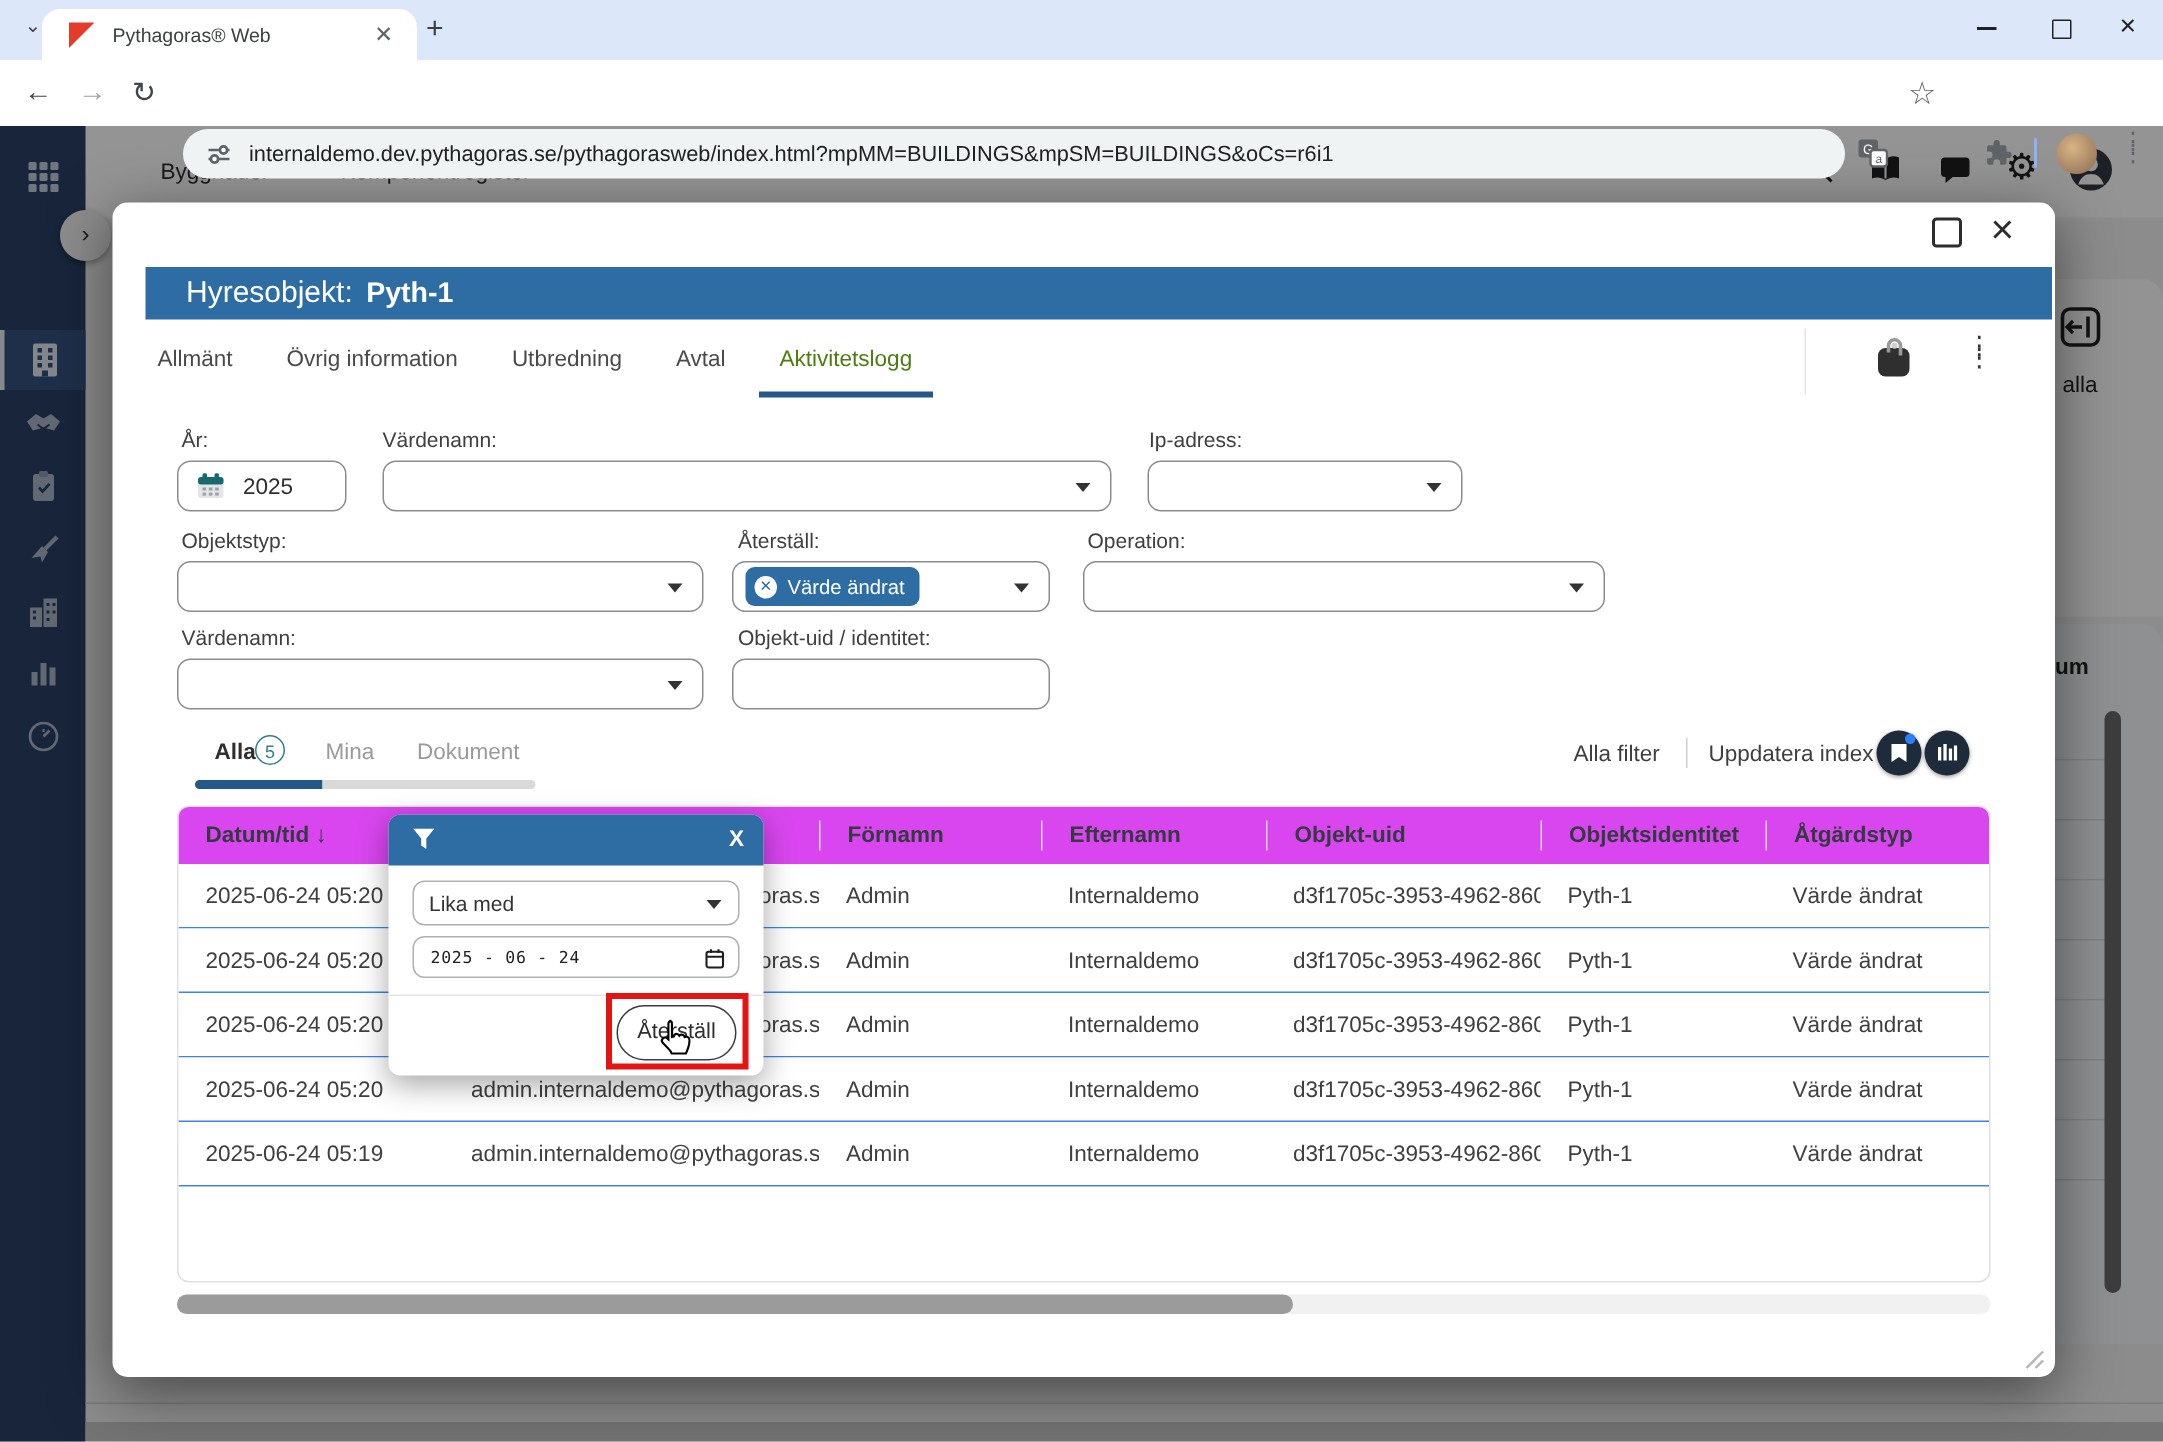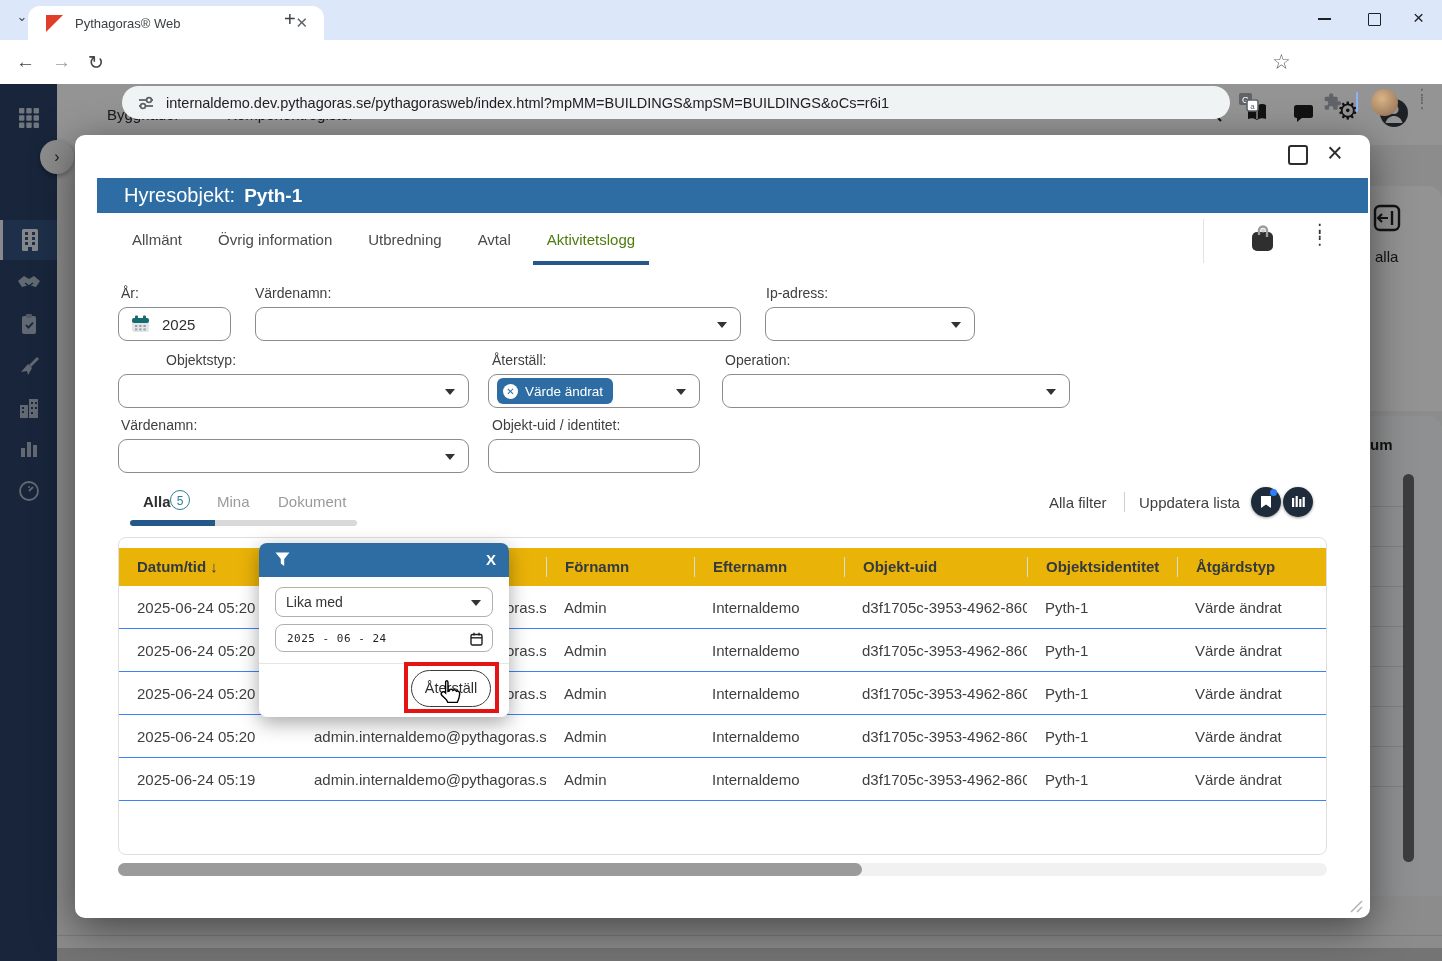--- a/index.html
+++ b/index.html
@@ -1,20 +1,20 @@
 <!DOCTYPE html>
 <html><head>
 <meta charset="utf-8">
 <style>
   html,body{margin:0;padding:0;width:1442px;height:961px;overflow:hidden;
     font-family:"Liberation Sans","DejaVu Sans",sans-serif;background:#fff;}
   .abs{position:absolute;}
   
   .tabstrip{position:absolute;left:0;top:0;width:1442px;height:40px;background:#dce7f9;z-index:40;}
-  .tab{position:absolute;left:28px;top:6px;width:296px;height:34px;background:#fff;border-radius:12px 12px 0 0;display:flex;align-items:center;padding:0 10px;box-sizing:border-box;}
+  .tab{position:absolute;left:28px;top:6px;width:250px;height:34px;background:#fff;border-radius:12px 12px 0 0;display:flex;align-items:center;padding:0 10px;box-sizing:border-box;}
   .fav-tri{width:0;height:0;border-top:17px solid #e23c2a;border-right:17px solid transparent;margin-left:8px;}
   .tab-title{margin-left:12px;font-size:13px;color:#3c4043;flex:1;white-space:nowrap;overflow:hidden;}
   .tab-close{font-size:15px;color:#5f6368;padding:0 6px;cursor:default;}
   .chev-dn{position:absolute;left:10px;top:9px;width:24px;height:22px;color:#444;font-size:13px;text-align:center;}
   .newtab{position:absolute;left:284px;top:8px;font-size:20px;color:#3c4043;}
   .winbtn{position:absolute;top:11px;color:#202124;}
   .toolbar{position:absolute;left:0;top:40px;width:1442px;height:44px;background:#fff;z-index:40;}
   .navic{position:absolute;top:11px;font-size:19px;color:#414549;}
   .omnibox{position:absolute;left:122px;top:46px;width:1108px;height:33px;background:#f0f3f4;border-radius:17px;display:flex;align-items:center;}
   .url{font-size:14.5px;color:#202124;margin-left:10px;white-space:nowrap;overflow:hidden;}
@@ -37,40 +37,40 @@
   .botline{position:absolute;left:57px;background:#d4d4d4;height:1px;width:1385px;}
   .botstrip{position:absolute;left:57px;top:864px;width:1385px;height:13px;background:#c9c9c9;}
   .dim{position:absolute;left:0;top:84px;width:1442px;height:877px;background:rgba(0,0,0,.42);z-index:4;}
   
   .modal{position:absolute;left:75px;top:135px;width:1295px;height:783px;background:#fff;border-radius:10px;box-shadow:0 10px 40px rgba(0,0,0,.5);z-index:10;}
   .m-max{position:absolute;left:1213px;top:10px;width:16px;height:16px;border:2px solid #2d2d2d;border-radius:3px;}
   .m-close{position:absolute;left:1252px;top:4px;font-size:27px;font-weight:300;color:#2d2d2d;line-height:28px;}
   .m-blue{position:absolute;left:22px;top:43px;right:2px;height:35px;background:#2d6da3;display:flex;align-items:center;}
   .m-blue .lbl{color:#fff;font-size:20px;margin-left:27px;}
   .m-blue .name{color:#fff;font-size:19px;font-weight:bold;margin-left:9px;}
-  .mtabs{position:absolute;left:39px;top:78px;height:52px;display:flex;text-align:right;}
+  .mtabs{position:absolute;left:12px;top:78px;height:52px;display:flex;text-align:right;}
   .mtab{position:relative;padding:0 18px;display:flex;align-items:center;font-size:15px;color:#4a4a4a;}
   .mtab.active{color:#4d7c0f;}
   .mtab.active::after{content:"";position:absolute;left:4px;right:4px;bottom:0;height:4px;background:#24578a;}
   .vdiv{position:absolute;left:1128px;top:84px;width:1px;height:44px;background:#e3e3e3;}
   .flabel{position:absolute;font-size:14px;color:#3f3f3f;}
   .ffield{position:absolute;height:34px;border:1px solid #8c8c8c;border-radius:9px;background:#fff;box-sizing:border-box;display:flex;align-items:center;}
   .caret{width:0;height:0;border-left:5px solid transparent;border-right:5px solid transparent;border-top:6px solid #333;position:absolute;right:13px;top:14px;}
   .chip{display:flex;align-items:center;height:26px;background:#2d6da3;border-radius:6px;margin-left:8px;padding:0 10px 0 6px;}
   .chip .xcirc{width:15px;height:15px;border-radius:50%;background:#fff;color:#2d6da3;font-size:10px;font-weight:bold;text-align:center;line-height:15px;margin-right:7px;}
   .chip .ctext{color:#fff;font-size:13.5px;}
   .ltab{position:absolute;font-size:15px;top:358px;}
   .badge{position:absolute;left:95px;top:355px;width:20px;height:20px;border:1.5px solid #2e7f95;border-radius:50%;color:#2e7f95;font-size:12px;text-align:center;line-height:20px;box-sizing:border-box;}
   .indic-blue{position:absolute;left:55px;top:385px;width:85px;height:6px;background:#24578a;border-radius:3px 0 0 3px;}
   .indic-gray{position:absolute;left:140px;top:385px;width:142px;height:6px;background:#d9d9d9;border-radius:0 3px 3px 0;}
   .linkact{position:absolute;top:359px;font-size:15px;color:#3f3f3f;}
   .circbtn{position:absolute;top:352px;width:30px;height:30px;border-radius:50%;background:#1d2b3a;display:flex;align-items:center;justify-content:center;box-shadow:0 1px 3px rgba(0,0,0,.4);}
   
   .tbl{position:absolute;left:43px;top:402px;width:1209px;height:318px;border:1px solid #dfdfdf;border-radius:8px;box-sizing:border-box;overflow:hidden;}
-  .thead{display:grid;grid-template-columns:177px 250px 148px 150px 183px 150px 151px;height:38px;background:#eab308;align-items:center;margin-top:10px;}
+  .thead{display:grid;grid-template-columns:177px 250px 148px 150px 183px 150px 151px;height:38px;background:#d946ef;align-items:center;}
   .th{font-size:15px;font-weight:600;color:#343a40;padding-left:18px;height:20px;line-height:20px;white-space:nowrap;overflow:hidden;}
   .th+.th{border-left:1px solid #d7dbe0;}
   .trow{display:grid;grid-template-columns:177px 250px 148px 150px 183px 150px 151px;height:42px;align-items:center;border-bottom:1px solid #3b82f6;background:#fff;}
   .tc{font-size:15px;color:#3f3f3f;padding-left:18px;white-space:nowrap;overflow:hidden;}
   .hscroll{position:absolute;left:43px;top:728px;width:1209px;height:13px;background:#f1f1f1;border-radius:7px;}
   .hthumb{position:absolute;left:0;top:0;width:744px;height:13px;background:#9b9b9b;border-radius:7px;}
   .resize{position:absolute;left:1272px;top:762px;width:16px;height:16px;}
   
   .popup{position:absolute;left:184px;top:408px;width:250px;height:174px;background:#fff;border-radius:8px;box-shadow:0 6px 20px rgba(0,0,0,.35);z-index:15;}
   .pophead{position:absolute;left:0;top:0;width:250px;height:34px;background:#2d6da3;border-radius:8px 8px 0 0;}
@@ -304,21 +304,21 @@
   <div class="flabel" style="left:180px;top:150px;">Värdenamn:</div>
   <div class="ffield" style="left:180px;top:172px;width:486px;">
       <div class="caret"></div>
     </div>
 
   <div class="flabel" style="left:691px;top:150px;">Ip-adress:</div>
   <div class="ffield" style="left:690px;top:172px;width:210px;">
       <div class="caret"></div>
     </div>
 
-  <div class="flabel" style="left:46px;top:217px;margin-left:45px;">Objektstyp:</div>
+  <div class="flabel" style="left:46px;top:217px;">Objektstyp:</div>
   <div class="ffield" style="left:43px;top:239px;width:351px;">
       <div class="caret"></div>
     </div>
 
   <div class="flabel" style="left:417px;top:217px;">Återställ:</div>
   <div class="ffield" style="left:413px;top:239px;width:212px;">
     <div class="chip">
       <div class="xcirc">✕</div>
       <span class="ctext">Värde ändrat</span>
     </div>
@@ -340,21 +340,21 @@
 
   <div class="ltab" style="left:68px;font-weight:bold;color:#2f2f2f;">Alla</div>
   <div class="badge">5</div>
   <div class="ltab" style="left:142px;color:#9a9a9a;">Mina</div>
   <div class="ltab" style="left:203px;color:#9a9a9a;">Dokument</div>
   <div class="indic-blue"></div>
   <div class="indic-gray"></div>
 
   <div class="linkact" style="left:974px;">Alla filter</div>
   <div class="abs" style="left:1049px;top:357px;width:1px;height:20px;background:#cfcfcf;"></div>
-  <div class="linkact" style="left:1064px;">Uppdatera lista</div>
+  <div class="linkact" style="left:1064px;">Uppdatera index</div>
   <div class="circbtn" style="left:1176px;">
     <svg width="12" height="14" viewBox="0 0 12 14">
         <path d="M1 1h10v12L6 9.6 1 13z" fill="#fff"></path>
       </svg>
     <div class="abs" style="left:19px;top:2px;width:7px;height:7px;border-radius:50%;background:#2d7ff9;"></div>
   </div>
   <div class="circbtn" style="left:1208px;">
     <svg width="14" height="14" viewBox="0 0 14 14">
         <g fill="#fff">
           <rect x="1" y="3" width="2.2" height="9"></rect>

